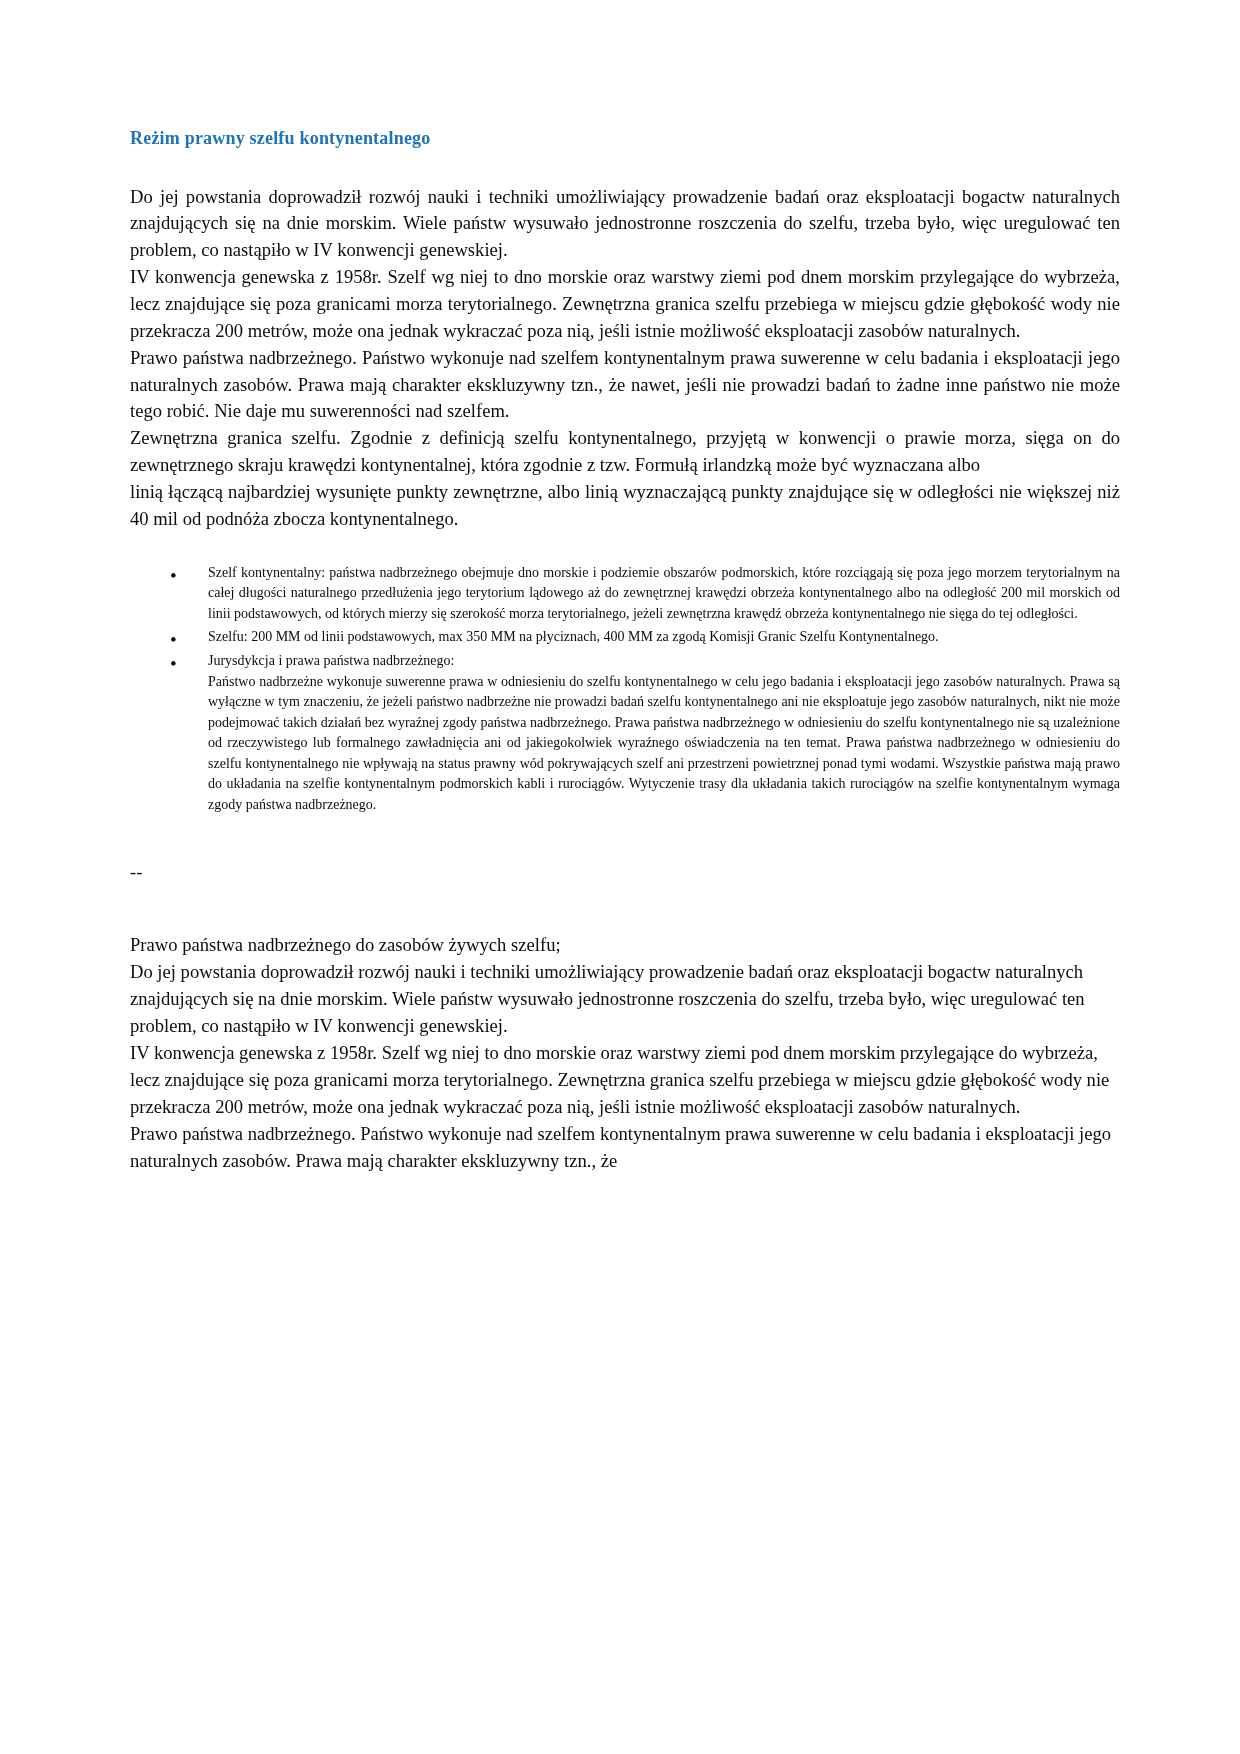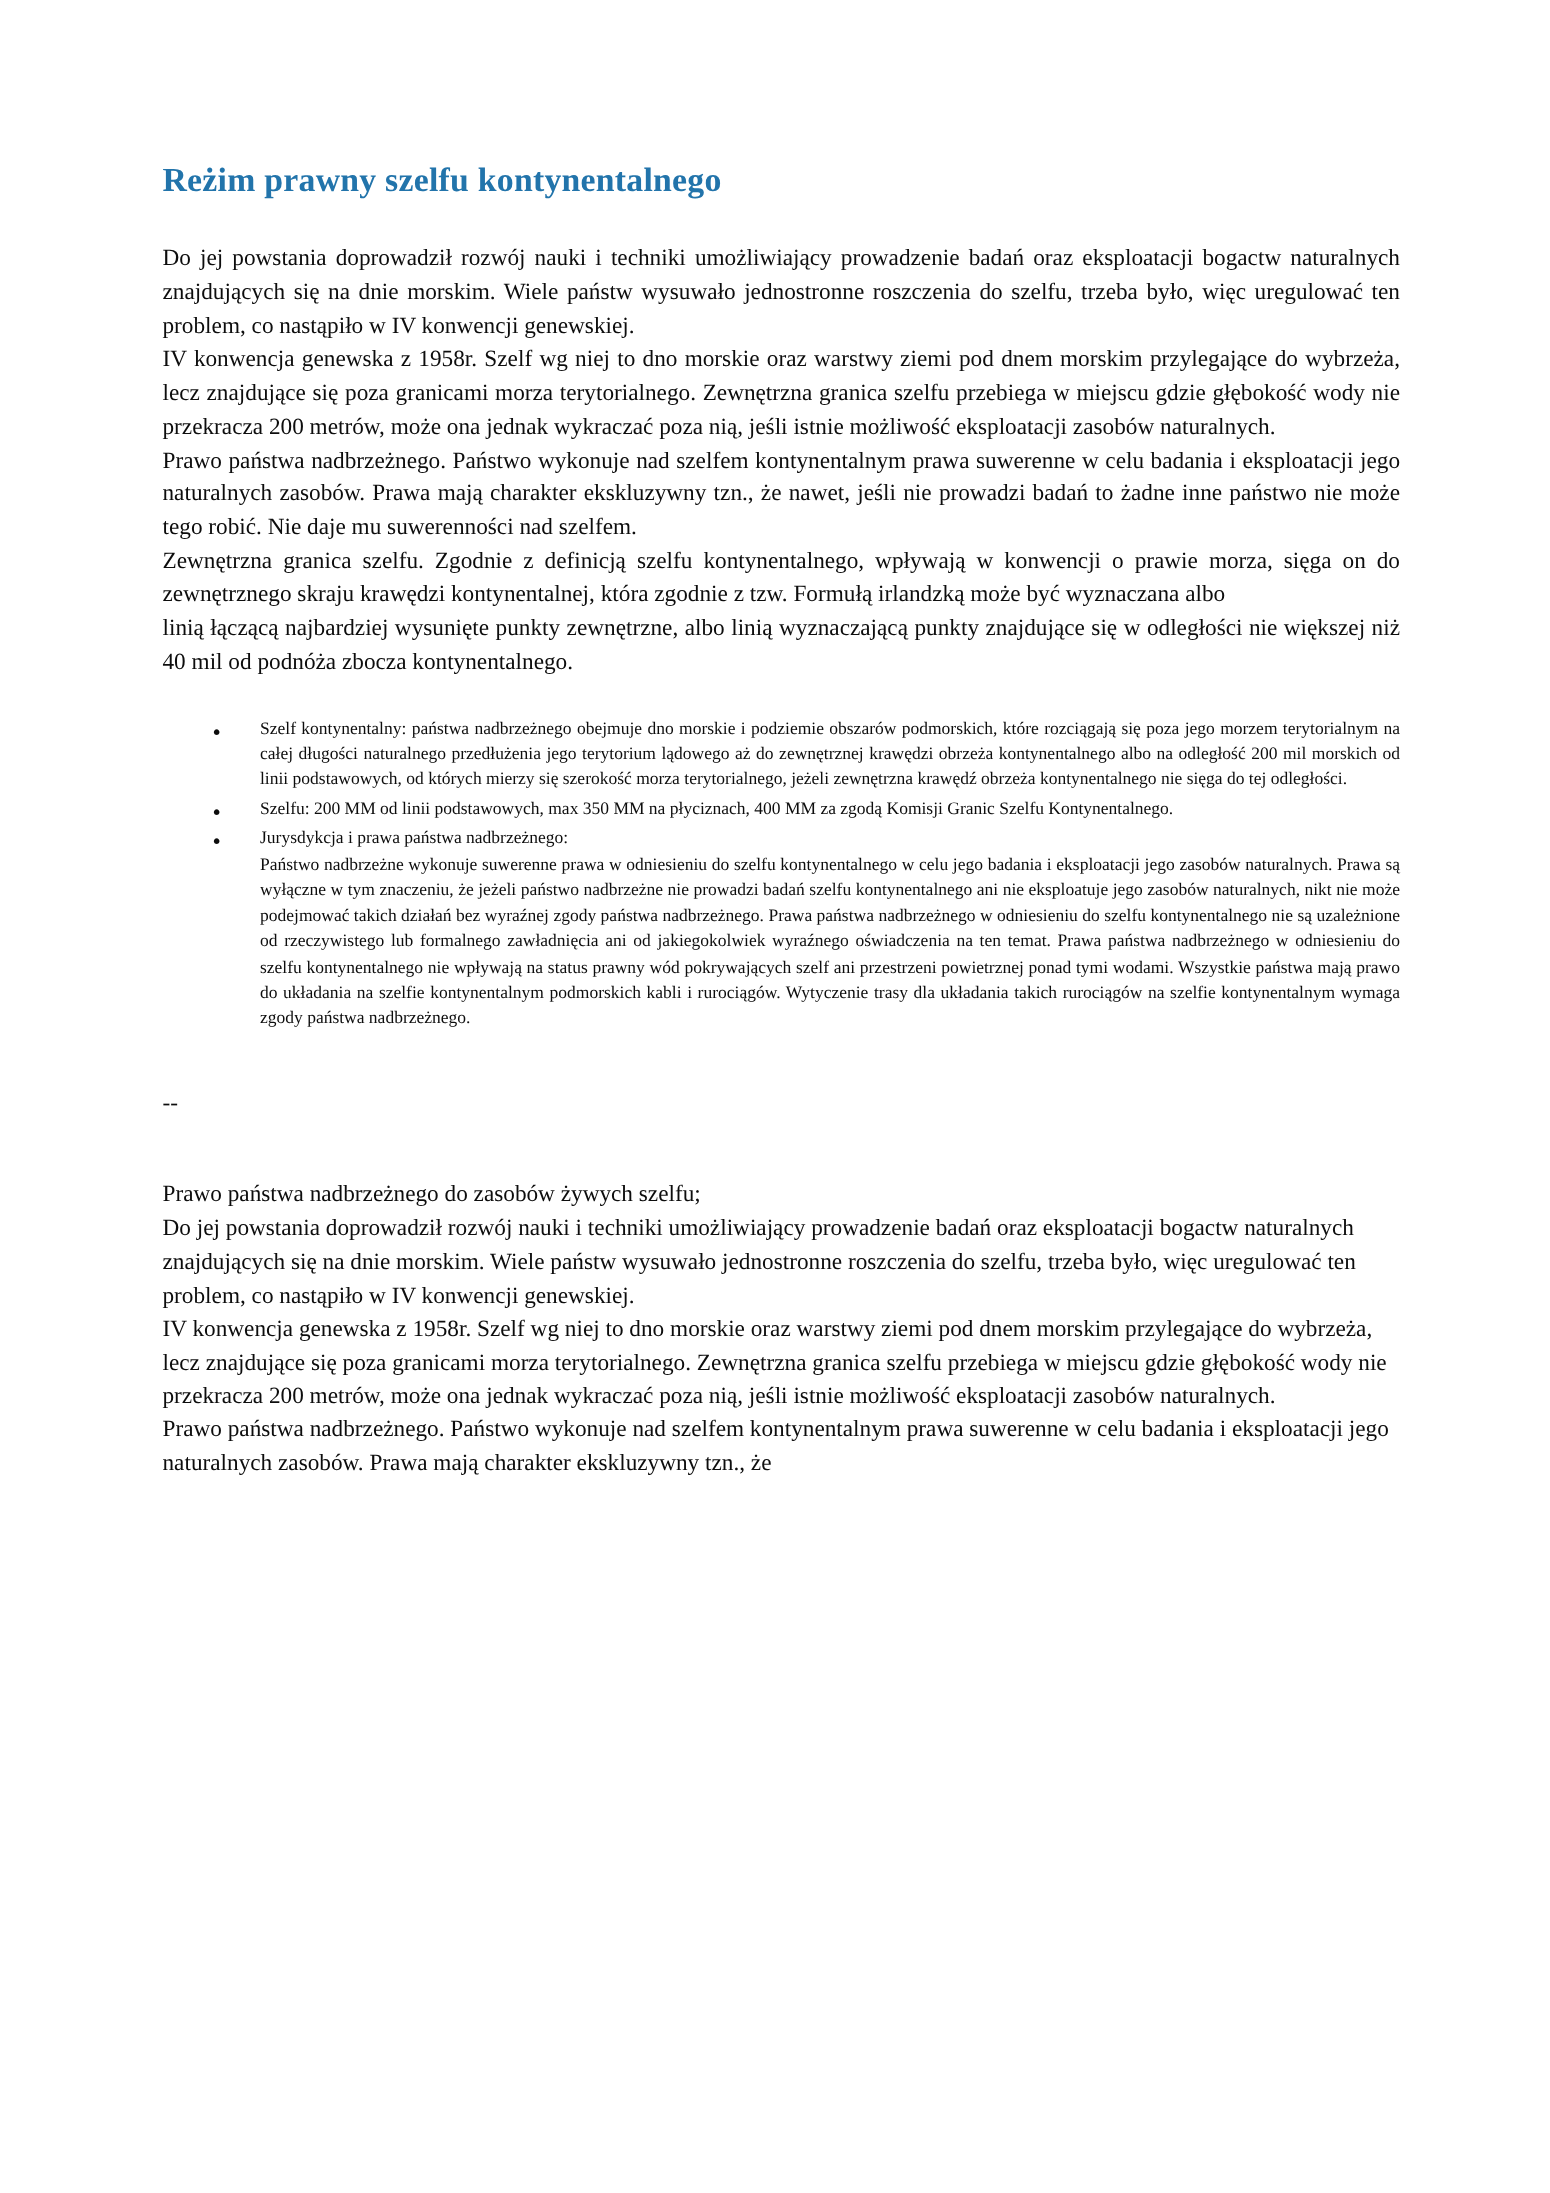--- a/index.html
+++ b/index.html
@@ -18,21 +18,21 @@
   }
   .page {
     box-sizing: border-box;
     width: 1240px;
     min-height: 1754px;
     padding: 128px 120px 60px 130px;
     background: #ffffff;
   }
   .doc-title {
     font-family: "Liberation Serif", "DejaVu Serif", serif;
-    font-size: 27px;
+    font-size: 18px;
     font-weight: bold;
     color: #2274ab;
     letter-spacing: 0.2px;
     margin: 0 0 34px 0;
     line-height: 1.2;
   }
   .para {
     font-size: 18.6px;
     line-height: 1.445;
     text-align: justify;
@@ -96,21 +96,21 @@
   <h1 class="doc-title">Reżim prawny szelfu kontynentalnego</h1>
 
   <div>
 
     <p class="para tight"><span>Do jej powstania doprowadził rozwój nauki i techniki umożliwiający prowadzenie badań oraz eksploatacji bogactw naturalnych znajdujących się na dnie morskim. Wiele państw wysuwało jednostronne roszczenia do szelfu, trzeba było, więc uregulować ten problem, co nastąpiło w IV konwencji genewskiej.</span></p>
 
     <p class="para tight"><span class="lead">IV konwencja genewska z 1958r.</span><span> Szelf wg niej to dno morskie oraz warstwy ziemi pod dnem morskim przylegające do wybrzeża, lecz znajdujące się poza granicami morza terytorialnego. Zewnętrzna granica szelfu przebiega w miejscu gdzie głębokość wody nie przekracza 200 metrów, może ona jednak wykraczać poza nią, jeśli istnie możliwość eksploatacji zasobów naturalnych.</span></p>
 
     <p class="para tight"><span class="lead">Prawo państwa nadbrzeżnego.</span><span> Państwo wykonuje nad szelfem kontynentalnym prawa suwerenne w celu badania i eksploatacji jego naturalnych zasobów. Prawa mają charakter ekskluzywny tzn., że nawet, jeśli nie prowadzi badań to żadne inne państwo nie może tego robić. Nie daje mu suwerenności nad szelfem.</span></p>
 
-    <p class="para tight"><span class="lead">Zewnętrzna granica szelfu.</span><span> Zgodnie z definicją szelfu kontynentalnego, wpływają w konwencji o prawie morza, sięga on do zewnętrznego skraju krawędzi kontynentalnej, która zgodnie z tzw. Formułą irlandzką może być wyznaczana albo</span></p>
+    <p class="para tight"><span class="lead">Zewnętrzna granica szelfu.</span><span> Zgodnie z definicją szelfu kontynentalnego, przyjętą w konwencji o prawie morza, sięga on do zewnętrznego skraju krawędzi kontynentalnej, która zgodnie z tzw. Formułą irlandzką może być wyznaczana albo</span></p>
 
     <p class="para tight"><span>linią łączącą najbardziej wysunięte punkty zewnętrzne, albo linią wyznaczającą punkty znajdujące się w odległości nie większej niż 40 mil od podnóża zbocza kontynentalnego.</span></p>
 
     <ul class="bullets">
       <li><span class="lead">Szelf kontynentalny:</span><span> państwa nadbrzeżnego obejmuje dno morskie i podziemie obszarów podmorskich, które rozciągają się poza jego morzem terytorialnym na całej długości naturalnego przedłużenia jego terytorium lądowego aż do zewnętrznej krawędzi obrzeża kontynentalnego albo na odległość 200 mil morskich od linii podstawowych, od których mierzy się szerokość morza terytorialnego, jeżeli zewnętrzna krawędź obrzeża kontynentalnego nie sięga do tej odległości.</span></li>
 
       <li><span class="lead">Szelfu:</span><span> 200 MM od linii podstawowych, max 350 MM na płyciznach, 400 MM za zgodą Komisji Granic Szelfu Kontynentalnego.</span></li>
 
       <li><span class="lead">Jurysdykcja i prawa państwa nadbrzeżnego:</span><span class="sub-para">Państwo nadbrzeżne wykonuje suwerenne prawa w odniesieniu do szelfu kontynentalnego w celu jego badania i eksploatacji jego zasobów naturalnych. Prawa są wyłączne w tym znaczeniu, że jeżeli państwo nadbrzeżne nie prowadzi badań szelfu kontynentalnego ani nie eksploatuje jego zasobów naturalnych, nikt nie może podejmować takich działań bez wyraźnej zgody państwa nadbrzeżnego. Prawa państwa nadbrzeżnego w odniesieniu do szelfu kontynentalnego nie są uzależnione od rzeczywistego lub formalnego zawładnięcia ani od jakiegokolwiek wyraźnego oświadczenia na ten temat. Prawa państwa nadbrzeżnego w odniesieniu do szelfu kontynentalnego nie wpływają na status prawny wód pokrywających szelf ani przestrzeni powietrznej ponad tymi wodami. Wszystkie państwa mają prawo do układania na szelfie kontynentalnym podmorskich kabli i rurociągów. Wytyczenie trasy dla układania takich rurociągów na szelfie kontynentalnym wymaga zgody państwa nadbrzeżnego.</span></li>
     </ul>

